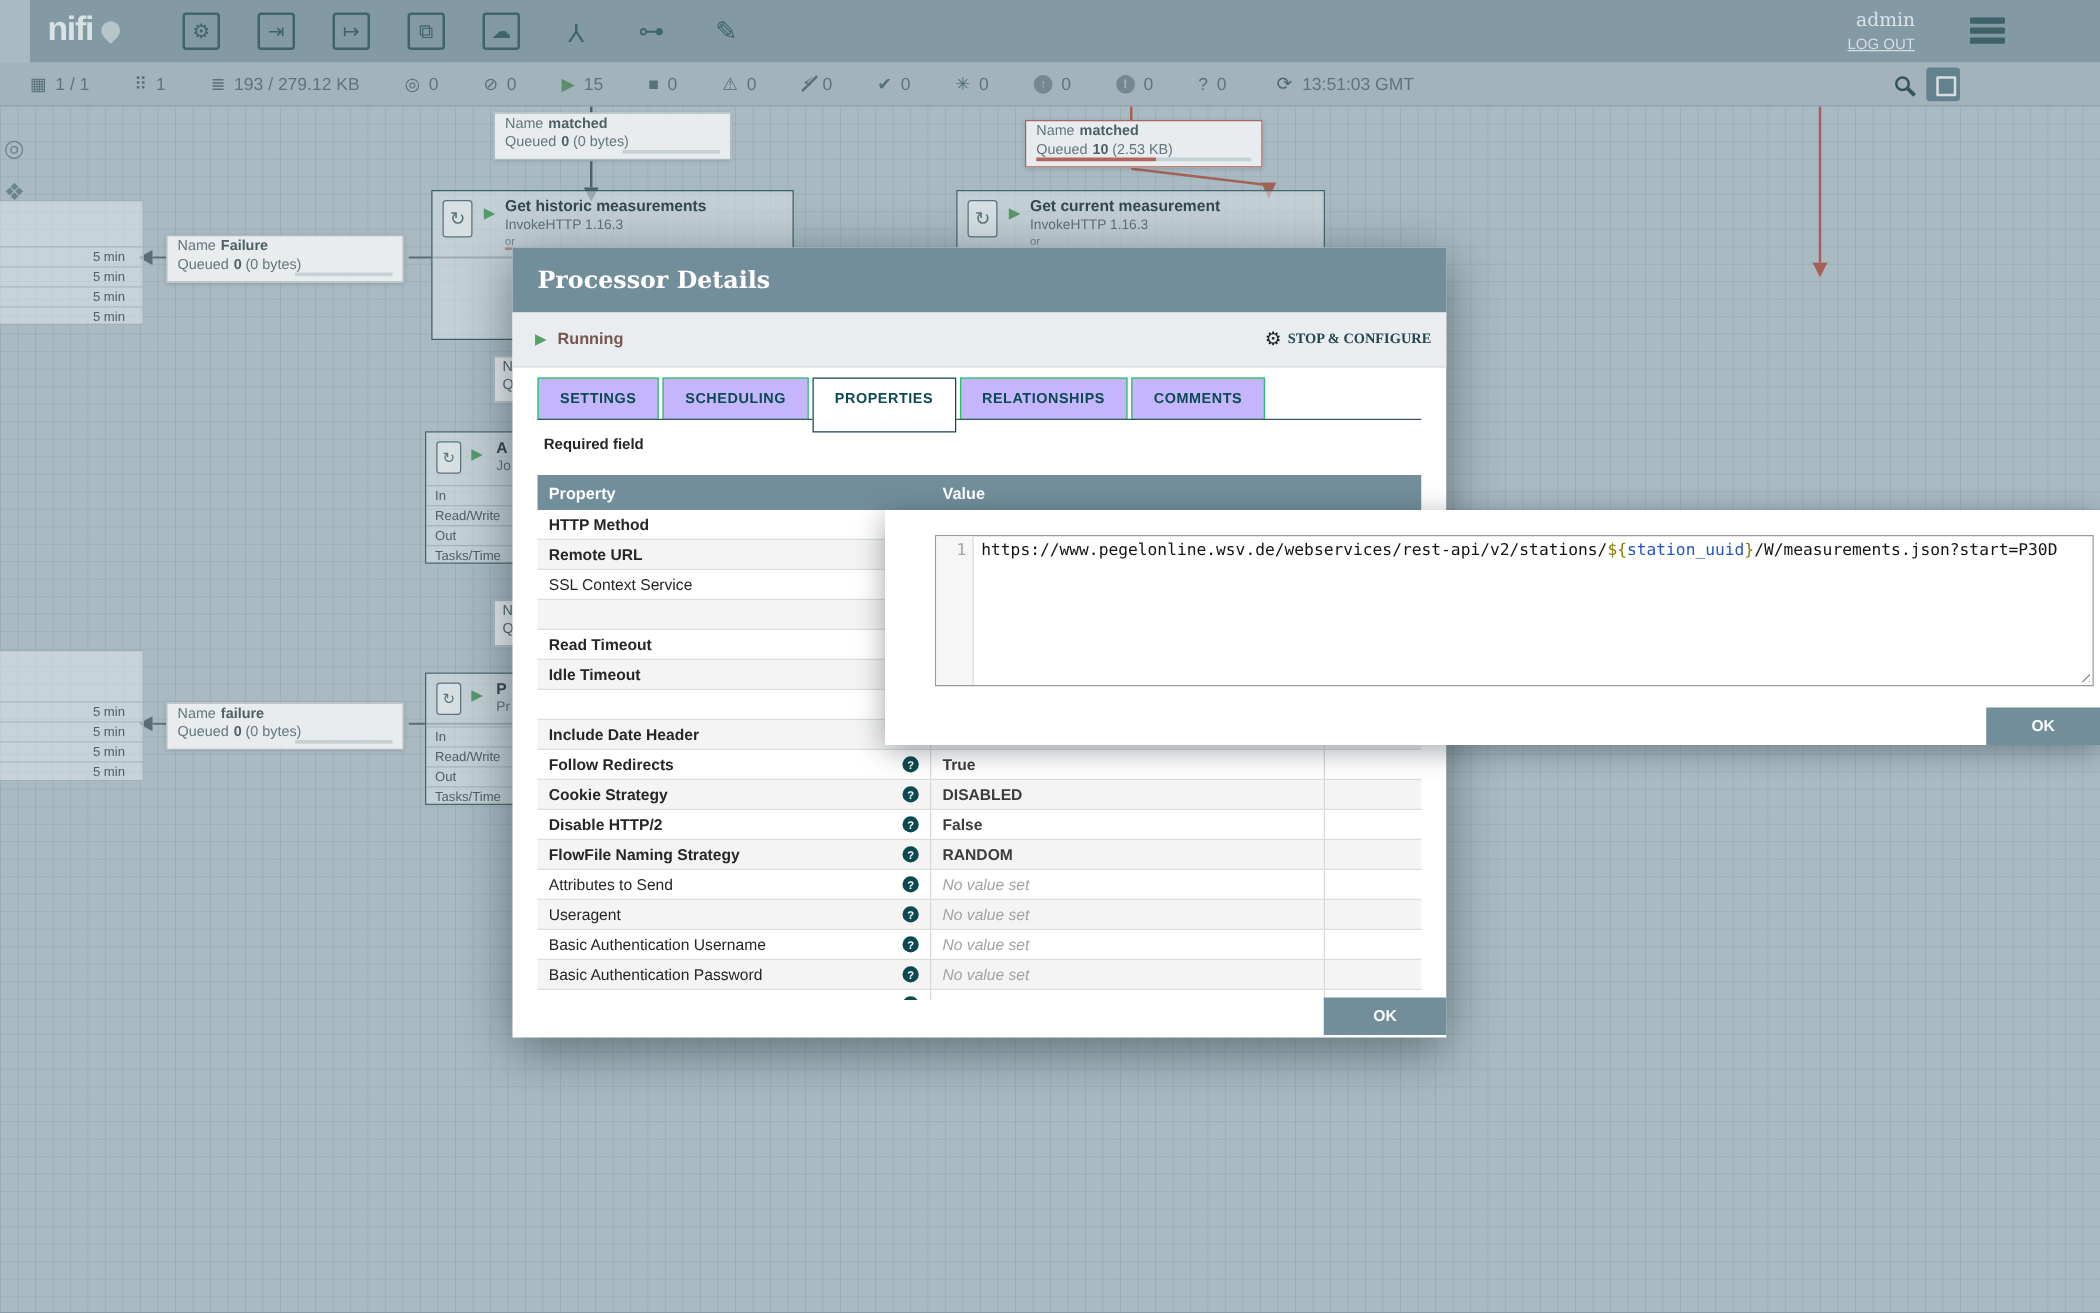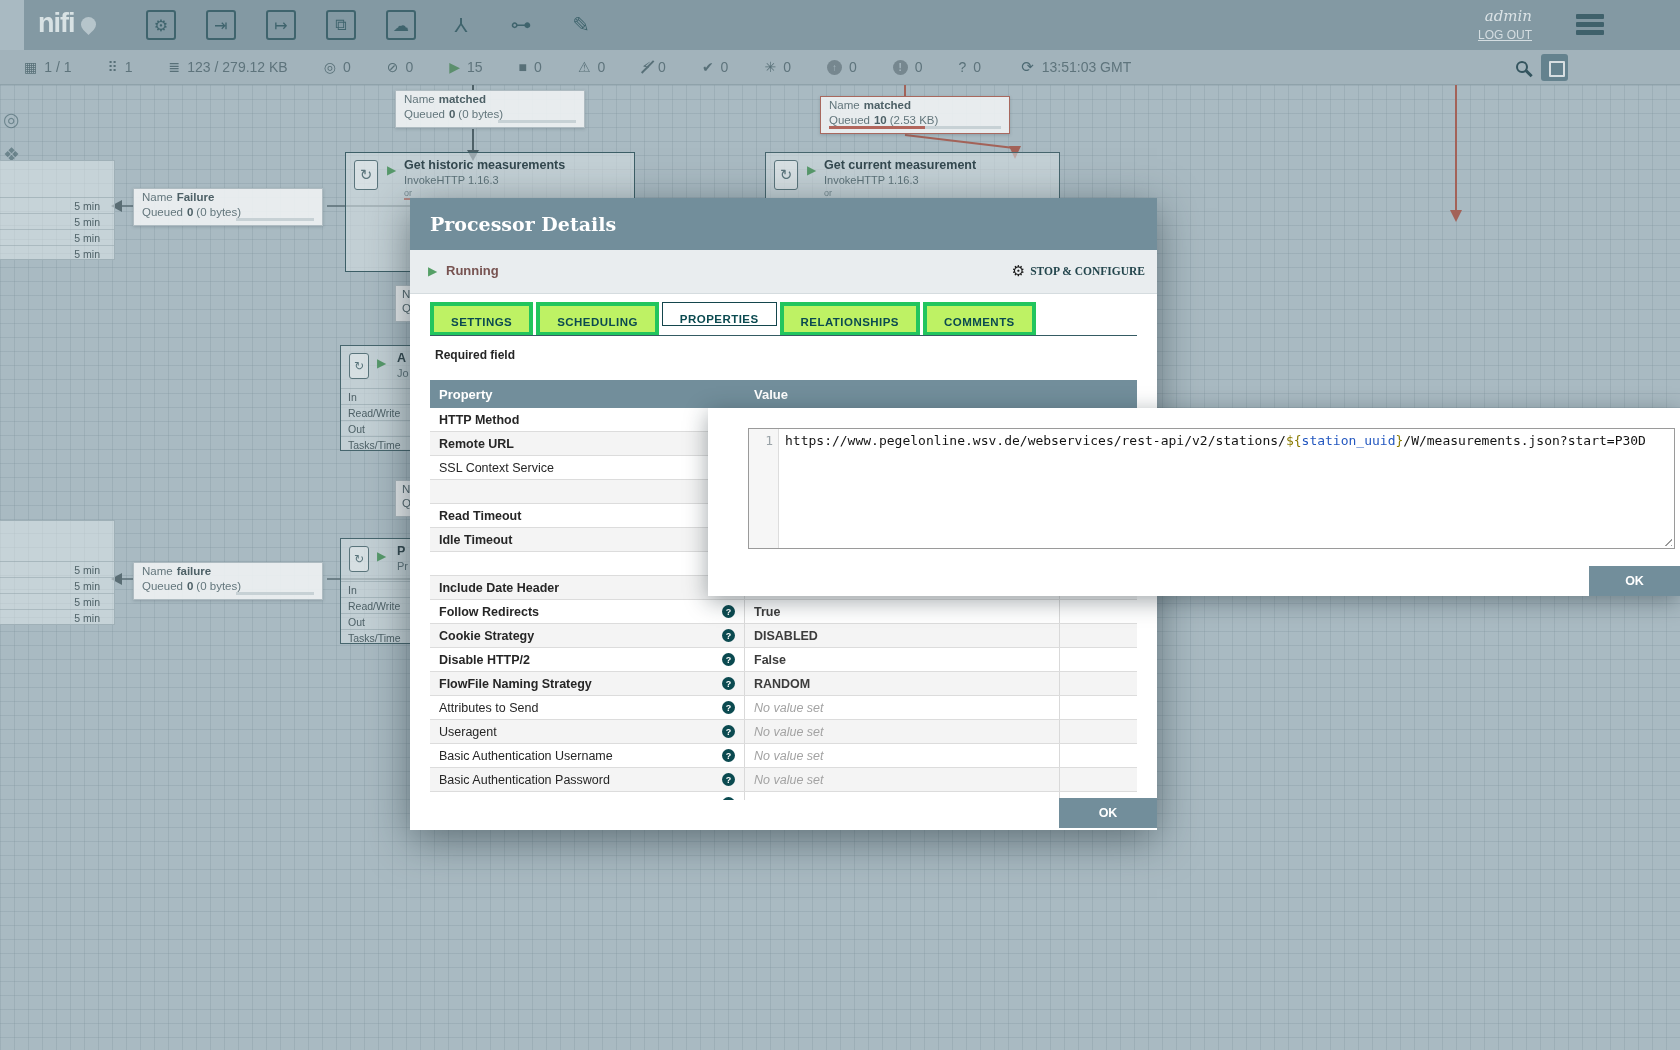--- a/index.html
+++ b/index.html
@@ -9,21 +9,21 @@
 
   
   .app-header { position:absolute; left:0; top:0; width:1680px; height:50px; background:#8399a3; z-index:3;margin-left:24px; }
   .logo { position:absolute; left:14px; top:8px; display:flex; align-items:center; }
   .logo-text { font-weight:bold; font-size:27px; letter-spacing:-1px; color:rgba(232,238,240,.85); }
   .logo-drop { width:15px; height:15px; margin-left:6px; margin-top:2px; background:#bfccd2; border-radius:50% 50% 50% 0; transform:rotate(-45deg); opacity:.85; }
   .tb-icons { position:absolute; left:122px; top:0; height:50px; display:flex; align-items:center; gap:30px; }
   .tb-icon { width:30px; height:30px; display:flex; align-items:center; justify-content:center; font-size:21px; color:#3f646d; cursor:pointer; }
   .tb-icon.boxed { border:2px solid #3f646d; border-radius:3px; font-size:16px; }
   .user-area { position:absolute; right:172px; top:7px; text-align:right; }
-  .user-name { font-family:"DejaVu Serif",serif; font-size:15px; color:#dbe3e6;font-style:italic; }
+  .user-name { font-family:"DejaVu Serif",serif; font-size:15px; color:#dbe3e6; }
   .logout { font-size:12px; color:#d4dde1; text-decoration:underline; margin-top:3px; cursor:pointer; }
   .hamburger { position:absolute; right:100px; top:14px; width:28px; cursor:pointer; }
   .hamburger .bar { height:4.5px; background:#3f616b; border-radius:1px; margin-bottom:3.5px; }
 
   
   .status-bar { position:absolute; left:0; top:50px; width:1680px; height:35px; background:#a2b3bb; border-bottom:1px solid #8fa2aa; z-index:3; display:flex; align-items:center; }
   #sb-items { display:flex; align-items:center; gap:36px; padding-left:24px; }
   .sb-item { display:flex; align-items:center; gap:7px; font-size:14px; color:#5e747c; }
   .sb-ic { font-size:14px; color:#587078; display:inline-flex; align-items:center; justify-content:center; }
   .sb-ic.green { color:#5c8f6d; }
@@ -71,22 +71,22 @@
   .dialog { position:absolute; left:410px; top:198px; width:747px; height:632px; background:#fff; box-shadow:0 10px 40px rgba(20,35,42,.5); z-index:5; }
   .dlg-header { position:absolute; left:0; top:0; width:100%; height:52px; background:#728e9b; display:flex; align-items:center; }
   .dlg-title { margin-left:20px; font-family:"DejaVu Serif",serif; font-weight:bold; font-size:19px; color:#fff; }
   .dlg-status { position:absolute; left:0; top:52px; width:100%; height:44px; background:#e9edef; border-bottom:1px solid #d5dcdf; }
   .run-play { position:absolute; left:18px; top:14px; font-size:12px; color:#55a066; }
   .run-text { position:absolute; left:36px; top:13px; font-size:13px; font-weight:bold; color:#775351; }
   .stopcfg { position:absolute; right:12px; top:12px; display:flex; align-items:center; gap:5px; cursor:pointer; }
   .stopcfg .gear { font-size:15px; color:#1d1d1d; }
   .stopcfg .txt { font-size:11.5px; font-weight:bold; color:#24464d;font-family:Liberation Serif, serif; }
   .tabs { position:absolute; left:20px; top:104px; display:flex; gap:3px; height:34px; }
-  .tab { background:#bef264; border:4px solid #22c55e; color:#0b4a50; font-size:11.5px; font-weight:bold; letter-spacing:.04em; padding:0 17px; line-height:32px; cursor:pointer; }
-  .tab.active { background:#fff; border:1px solid #14464d; position:relative; z-index:2; height:24px; }
+  .tab { background:#c4b5fd; border:1px solid #22c55e; color:#0b4a50; font-size:11.5px; font-weight:bold; letter-spacing:.04em; padding:0 17px; line-height:32px; cursor:pointer; }
+  .tab.active { background:#fff; border:1px solid #14464d; position:relative; z-index:2; height:44px; }
   .tabs-underline { position:absolute; left:20px; top:137px; width:707px; height:1px; background:#355b63; }
   .req-note { position:absolute; left:25px; top:150px; font-size:12px; font-weight:bold; color:#262626; }
   .ptable { position:absolute; left:20px; top:182px; width:707px; }
   .thead { display:flex; height:28px; background:#728e9b; color:#fff; font-size:13px; font-weight:600; align-items:center; }
   .thead .c1 { width:315px; padding-left:9px; }
   .thead .c2 { width:315px; padding-left:9px; }
   .trow { display:flex; height:24px; border-bottom:1px solid #dcdcdc; background:#fff; }
   .trow.even { background:#f4f4f4; }
   .trow .cell { height:100%; display:flex; align-items:center; position:relative; }
   .trow .prop { width:315px; border-right:1px solid #d9d9d9; padding-left:9px; }
@@ -260,21 +260,21 @@
         <span class="sb-item">
           <span class="sb-ic">▦</span>
           <span>1 / 1</span>
         </span>
         <span class="sb-item">
           <span class="sb-ic">⠿</span>
           <span>1</span>
         </span>
         <span class="sb-item">
           <span class="sb-ic">≣</span>
-          <span>123 / 279.12 KB</span>
+          <span>193 / 279.12 KB</span>
         </span>
         <span class="sb-item">
           <span class="sb-ic">◎</span>
           <span>0</span>
         </span>
         <span class="sb-item">
           <span class="sb-ic">⊘</span>
           <span>0</span>
         </span>
         <span class="sb-item">

